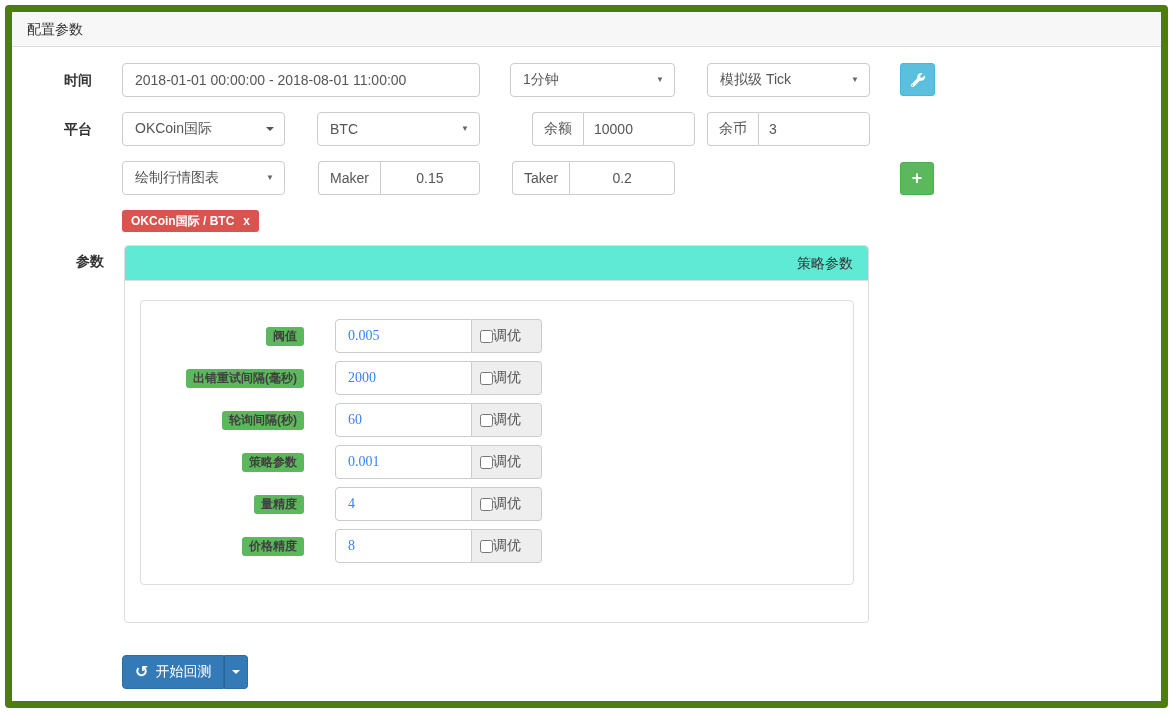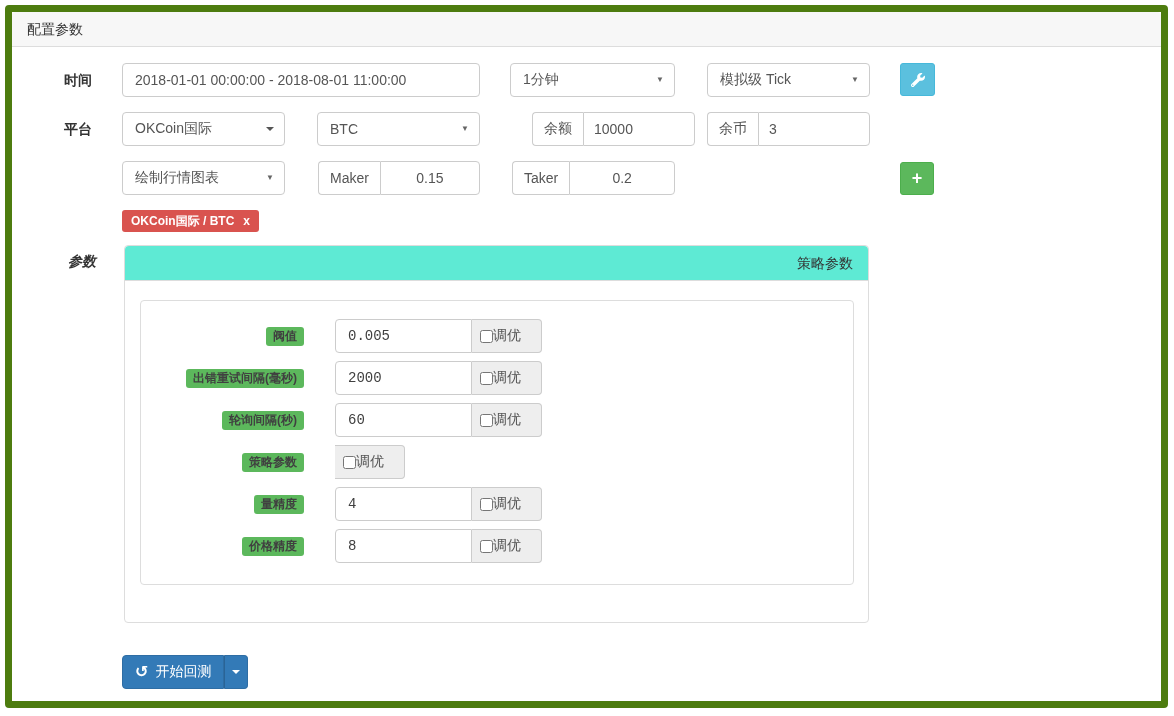--- a/index.html
+++ b/index.html
@@ -49,21 +49,21 @@
   .inner-box { position:absolute; left:15px; top:54px; width:714px; height:285px;
     border:1px solid #ddd; border-radius:4px; background:#fff; }
 
   .param-row { position:absolute; left:0; width:100%; height:34px;
     display:flex; align-items:center; }
   .p-label { width:163px; text-align:right; }
   .badge-green { display:inline-block; background:#5cb85c; color:#404040;
     font-weight:bold; font-size:12px; padding:2px 7px; border-radius:3px; line-height:15px; }
   .p-group { margin-left:31px; display:flex; width:207px; height:34px; }
   .p-input { width:137px; border:1px solid #ccc; border-radius:4px 0 0 4px;
-    color:#404040; padding:6px 12px; font-size:14px; font-family:Liberation Mono, monospace; background:#fff; }
+    color:#3b82f6; padding:6px 12px; font-size:14px; font-family:Liberation Serif, serif; background:#fff; }
   .tune-addon { width:70px; background:#eee; border:1px solid #ccc; border-left:0;
     border-radius:0 4px 4px 0; display:flex; align-items:center; 
     padding:0 8px; color:#555; }
   .tune-addon input[type=checkbox] { width:13px; height:13px; margin:0; }
 
   
   .start-group { position:absolute; left:110px; top:643px; display:flex; height:34px; }
   .start-main { background:#337ab7; border:1px solid #2e6da4; border-radius:4px 0 0 4px;
     color:#fff; display:flex; align-items:center; gap:7px; padding:0 12px; cursor:pointer; }
   .start-caret { background:#337ab7; border:1px solid #2e6da4; border-left:1px solid #2a6496;
@@ -133,21 +133,21 @@
     <span>+</span>
   </div>
 
   <div class="abs" style="left:110px;top:198px;">
     <span class="tag">
       <span>OKCoin国际 / BTC</span>
       <span class="close-x">x</span>
     </span>
   </div>
 
-  <div class="abs ctl-label" style="left:4px;top:241px;font-style:italic;">参数</div>
+  <div class="abs ctl-label" style="left:12px;top:241px;">参数</div>
 
   <div class="sub-panel">
     <div class="sub-heading">
       <span>策略参数</span>
     </div>
     <div class="inner-box">
 
       <div class="param-row" style="top:18px;">
         <div class="p-label"><span class="badge-green">阀值</span></div>
         <div class="p-group">
@@ -177,20 +177,21 @@
           <span class="tune-addon">
             <input type="checkbox" style="">
             <span>调优</span>
           </span>
         </div>
       </div>
 
       <div class="param-row" style="top:144px;">
         <div class="p-label"><span class="badge-green">策略参数</span></div>
         <div class="p-group">
+          <input class="p-input" type="text" value="0.001" style="">
           <span class="tune-addon">
             <input type="checkbox" style="">
             <span>调优</span>
           </span>
         </div>
       </div>
 
       <div class="param-row" style="top:186px;">
         <div class="p-label"><span class="badge-green">量精度</span></div>
         <div class="p-group">

